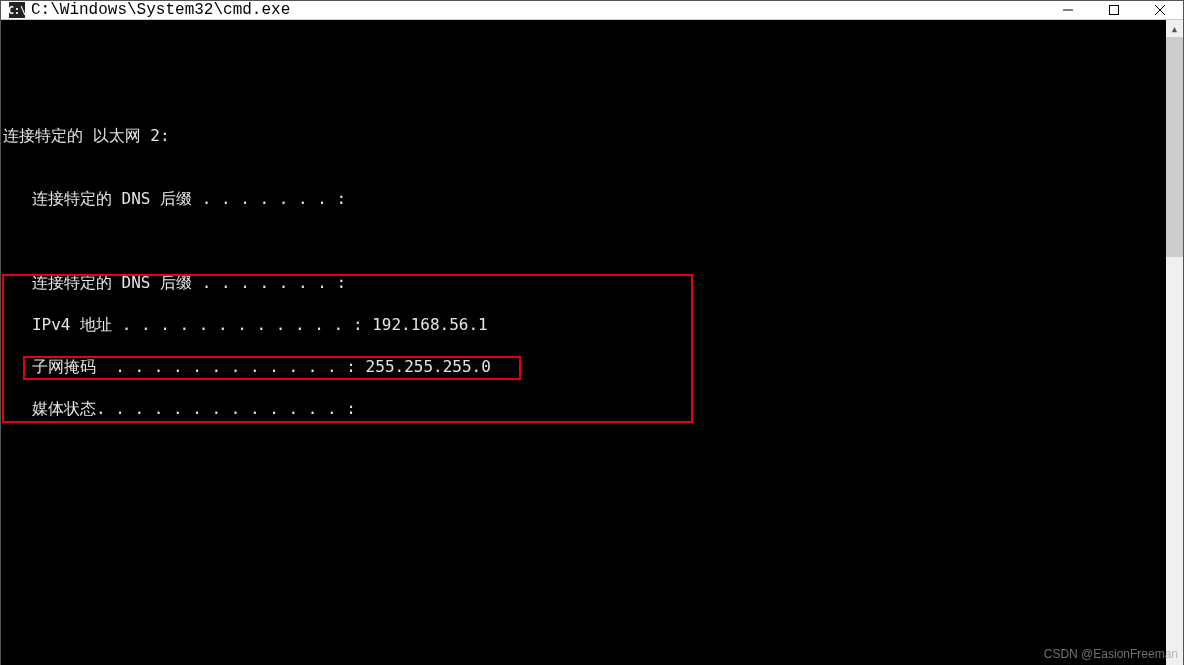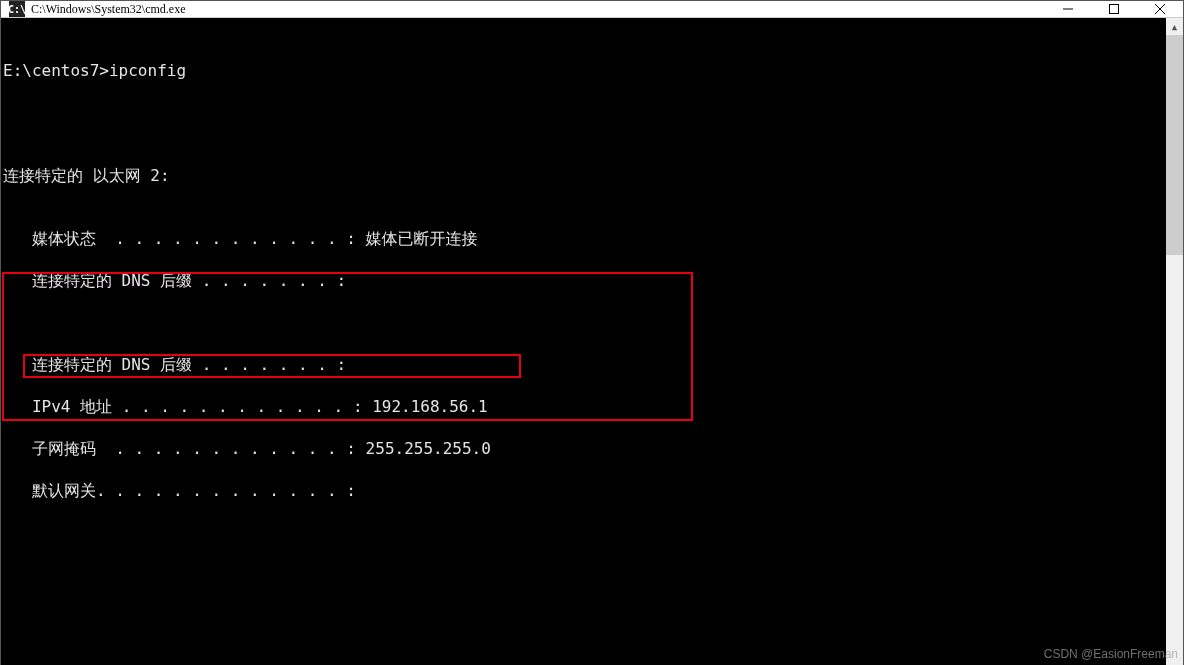--- a/index.html
+++ b/index.html
@@ -34,23 +34,23 @@
       display: inline-flex;
       align-items: center;
       justify-content: center;
       font-size: 10px;
       background: #222;
       color: #fff;
       font-family: monospace;
       font-weight: bold;
     }
     .titlebar-title {
-      font-size: 12px;
+      font-size: 16px;
       color: #000;
-      font-family: Liberation Serif, serif;
+      font-family: Liberation Mono, monospace;
       flex: 1;
     }
     .win-controls {
       display: flex;
       height: 100%;
     }
     .win-btn {
       width: 46px;
       height: 100%;
       display: flex;
@@ -154,34 +154,32 @@
             <line x1="0" y1="0" x2="10" y2="10" stroke-width="1"></line>
             <line x1="10" y1="0" x2="0" y2="10" stroke-width="1"></line>
           </svg>
       </div>
     </div>
   </div>
 
   <div class="terminal-wrap">
     <div class="terminal">
 <span class="line"></span>
-<span class="line">E:\centos7&gt;ipconfig</span>
 <span class="line"></span>
 <span class="line"></span>
 <span class="line"></span>
 <span class="line">连接特定的 以太网 2:</span>
 <span class="line"></span>
-<span class="line">   媒体状态  . . . . . . . . . . . . : 媒体已断开连接</span>
 <span class="line">   连接特定的 DNS 后缀 . . . . . . . :</span>
 <span class="line"></span>
 <span class="line"></span>
 <span class="line">   连接特定的 DNS 后缀 . . . . . . . :</span>
 <span class="line">   IPv4 地址 . . . . . . . . . . . . : 192.168.56.1</span>
 <span class="line">   子网掩码  . . . . . . . . . . . . : 255.255.255.0</span>
-<span class="line">   默认网关. . . . . . . . . . . . . :</span>
+<span class="line">   媒体状态. . . . . . . . . . . . . :</span>
 <span class="line"></span>
 
 <span class="line"></span>
 
 
 <span class="line"></span>
 
 <span class="line"></span>
 
 

